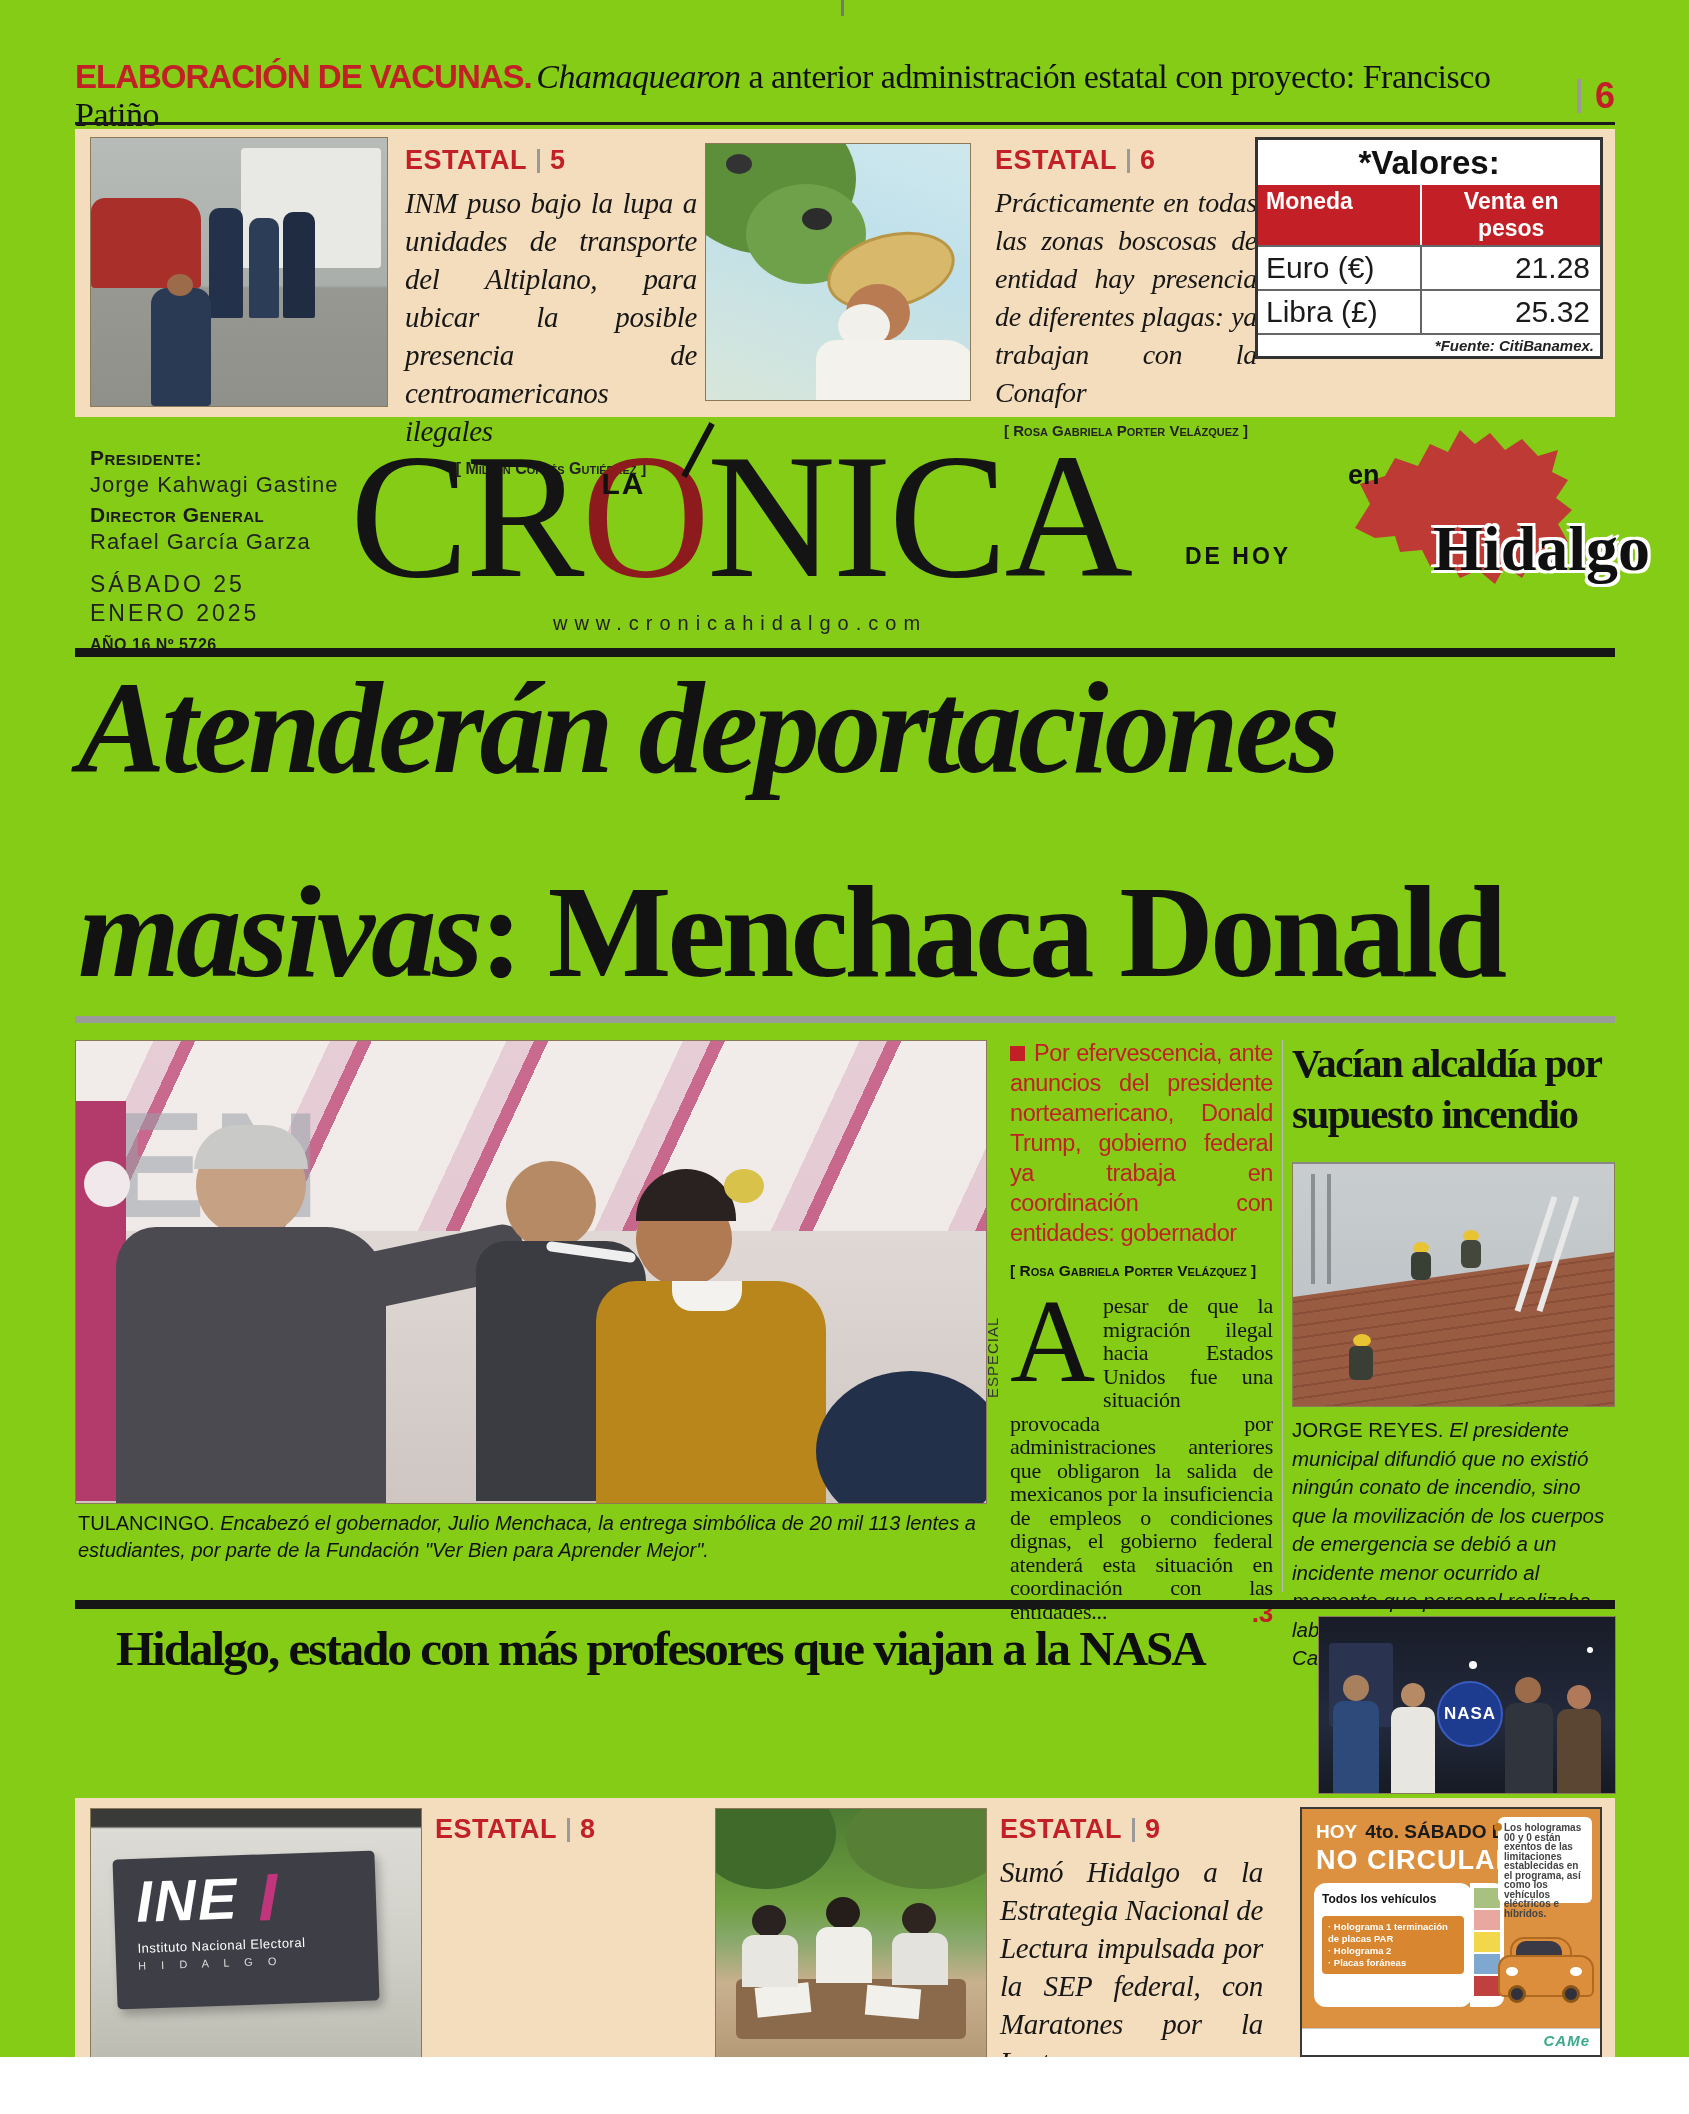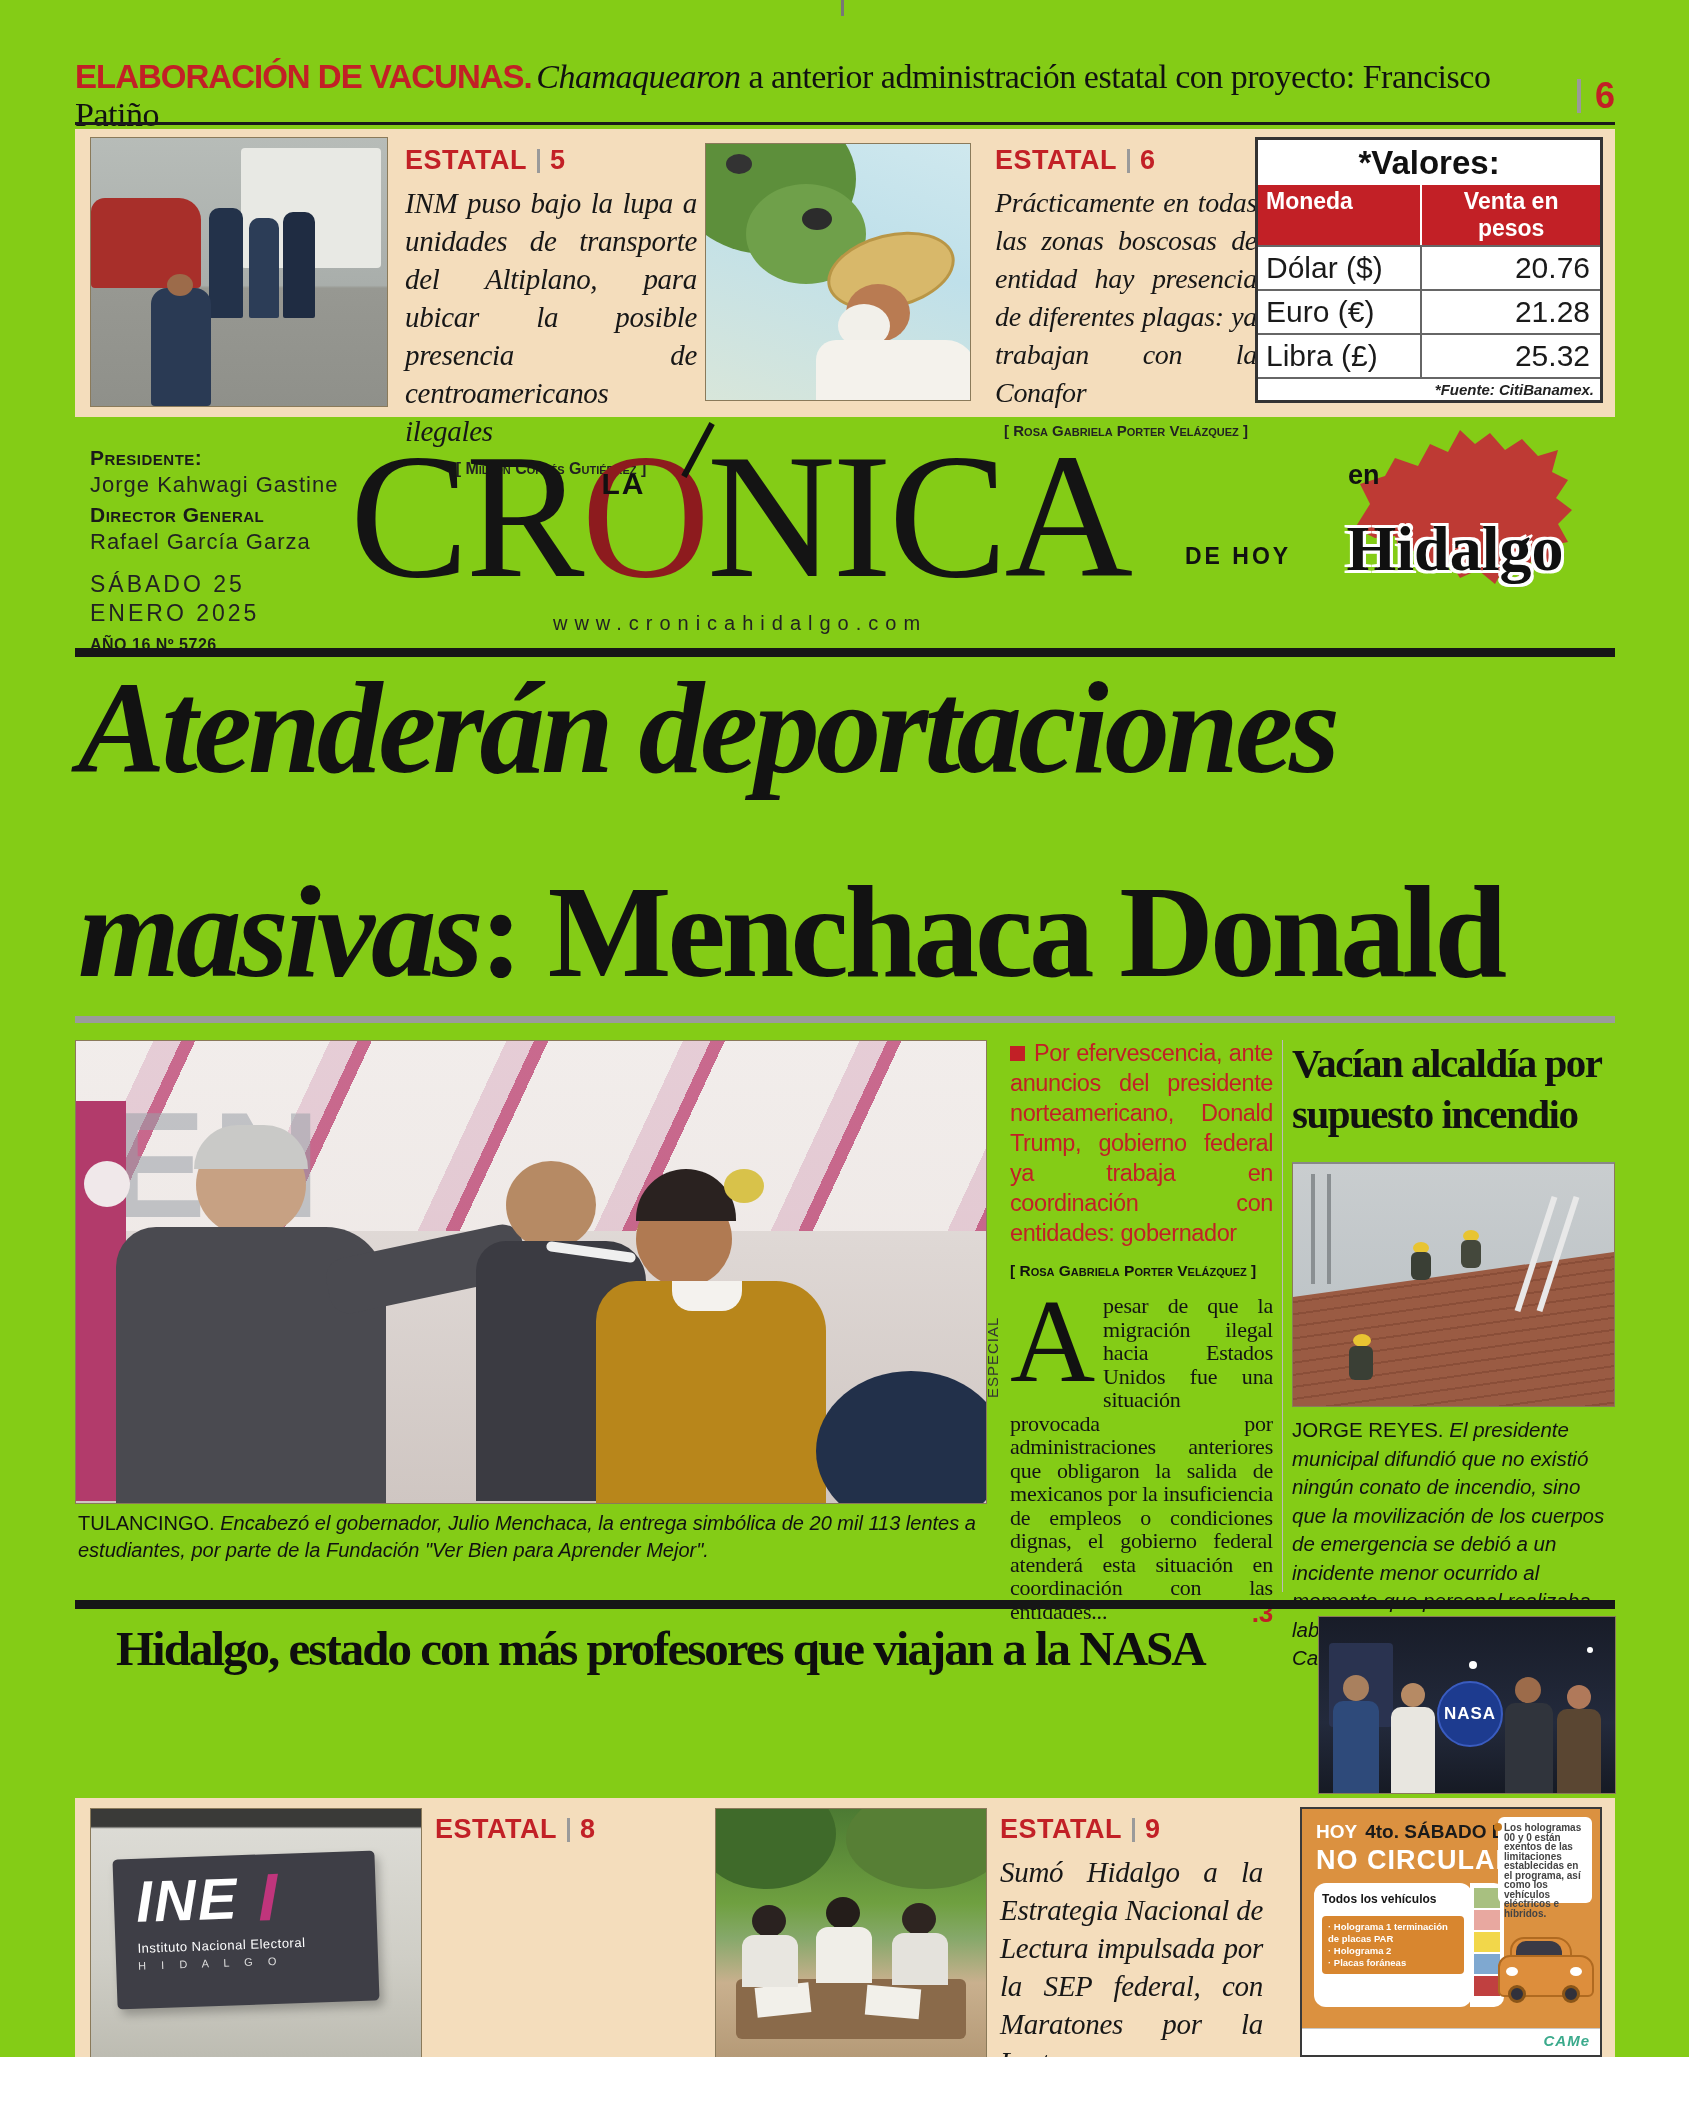--- a/index.html
+++ b/index.html
@@ -68,21 +68,21 @@
   .logo-accent{position:absolute;right:6px;top:-26px;width:6px;height:60px;background:#111;
                transform:rotate(28deg);}
   .dehoy{position:absolute;left:1185px;top:543px;font-size:23px;font-weight:bold;
          letter-spacing:3px;color:#111;}
   .logo-url{position:absolute;left:320px;top:612px;width:840px;text-align:center;
             font-size:20px;letter-spacing:7px;color:#222;}
 
   .region{position:absolute;left:1290px;top:420px;width:330px;height:185px;}
   .region svg{position:absolute;left:0;top:0;}
   .region-en{position:absolute;left:58px;top:40px;font-size:27px;font-weight:bold;color:#111;}
-  .region-name{position:absolute;left:-30px;top:92px;width:390px;text-align:center;
+  .region-name{position:absolute;left:-30px;top:92px;width:390px;text-align:right;
                font-family:"Liberation Serif",serif;font-weight:bold;font-size:64px;color:#101010;
                text-shadow:-3px -3px 0 #fff,3px -3px 0 #fff,-3px 3px 0 #fff,3px 3px 0 #fff;}
 
   .rule-thick{position:absolute;left:75px;width:1540px;height:9px;background:#161616;}
   .rule-grey{position:absolute;left:75px;top:1016px;width:1540px;height:7px;background:#9b9b9b;}
 
   
   .headline{position:absolute;left:78px;top:662px;width:1538px;
             font-family:"Liberation Serif",serif;font-weight:bold;color:#121212;
             font-size:131px;letter-spacing:-4px;line-height:1;white-space:nowrap;}
@@ -247,24 +247,20 @@
       <div class="t-byline" style="font-size:15px;">[ Rosa Gabriela Porter Velázquez ]</div>
     </div>
 
     <div class="fx-table">
       <div class="fx-title">*Valores:</div>
       <div class="fx-head">
         <div class="c1">Moneda</div>
         <div class="c2">Venta en pesos</div>
       </div>
       <div class="fx-row">
-        <div class="c1">Dólar ($)</div>
-        <div class="c2">20.76</div>
-      </div>
-      <div class="fx-row">
         <div class="c1">Euro (€)</div>
         <div class="c2">21.28</div>
       </div>
       <div class="fx-row">
         <div class="c1">Libra (£)</div>
         <div class="c2">25.32</div>
       </div>
       <div class="fx-src">*Fuente: CitiBanamex.</div>
     </div>
   </div>

